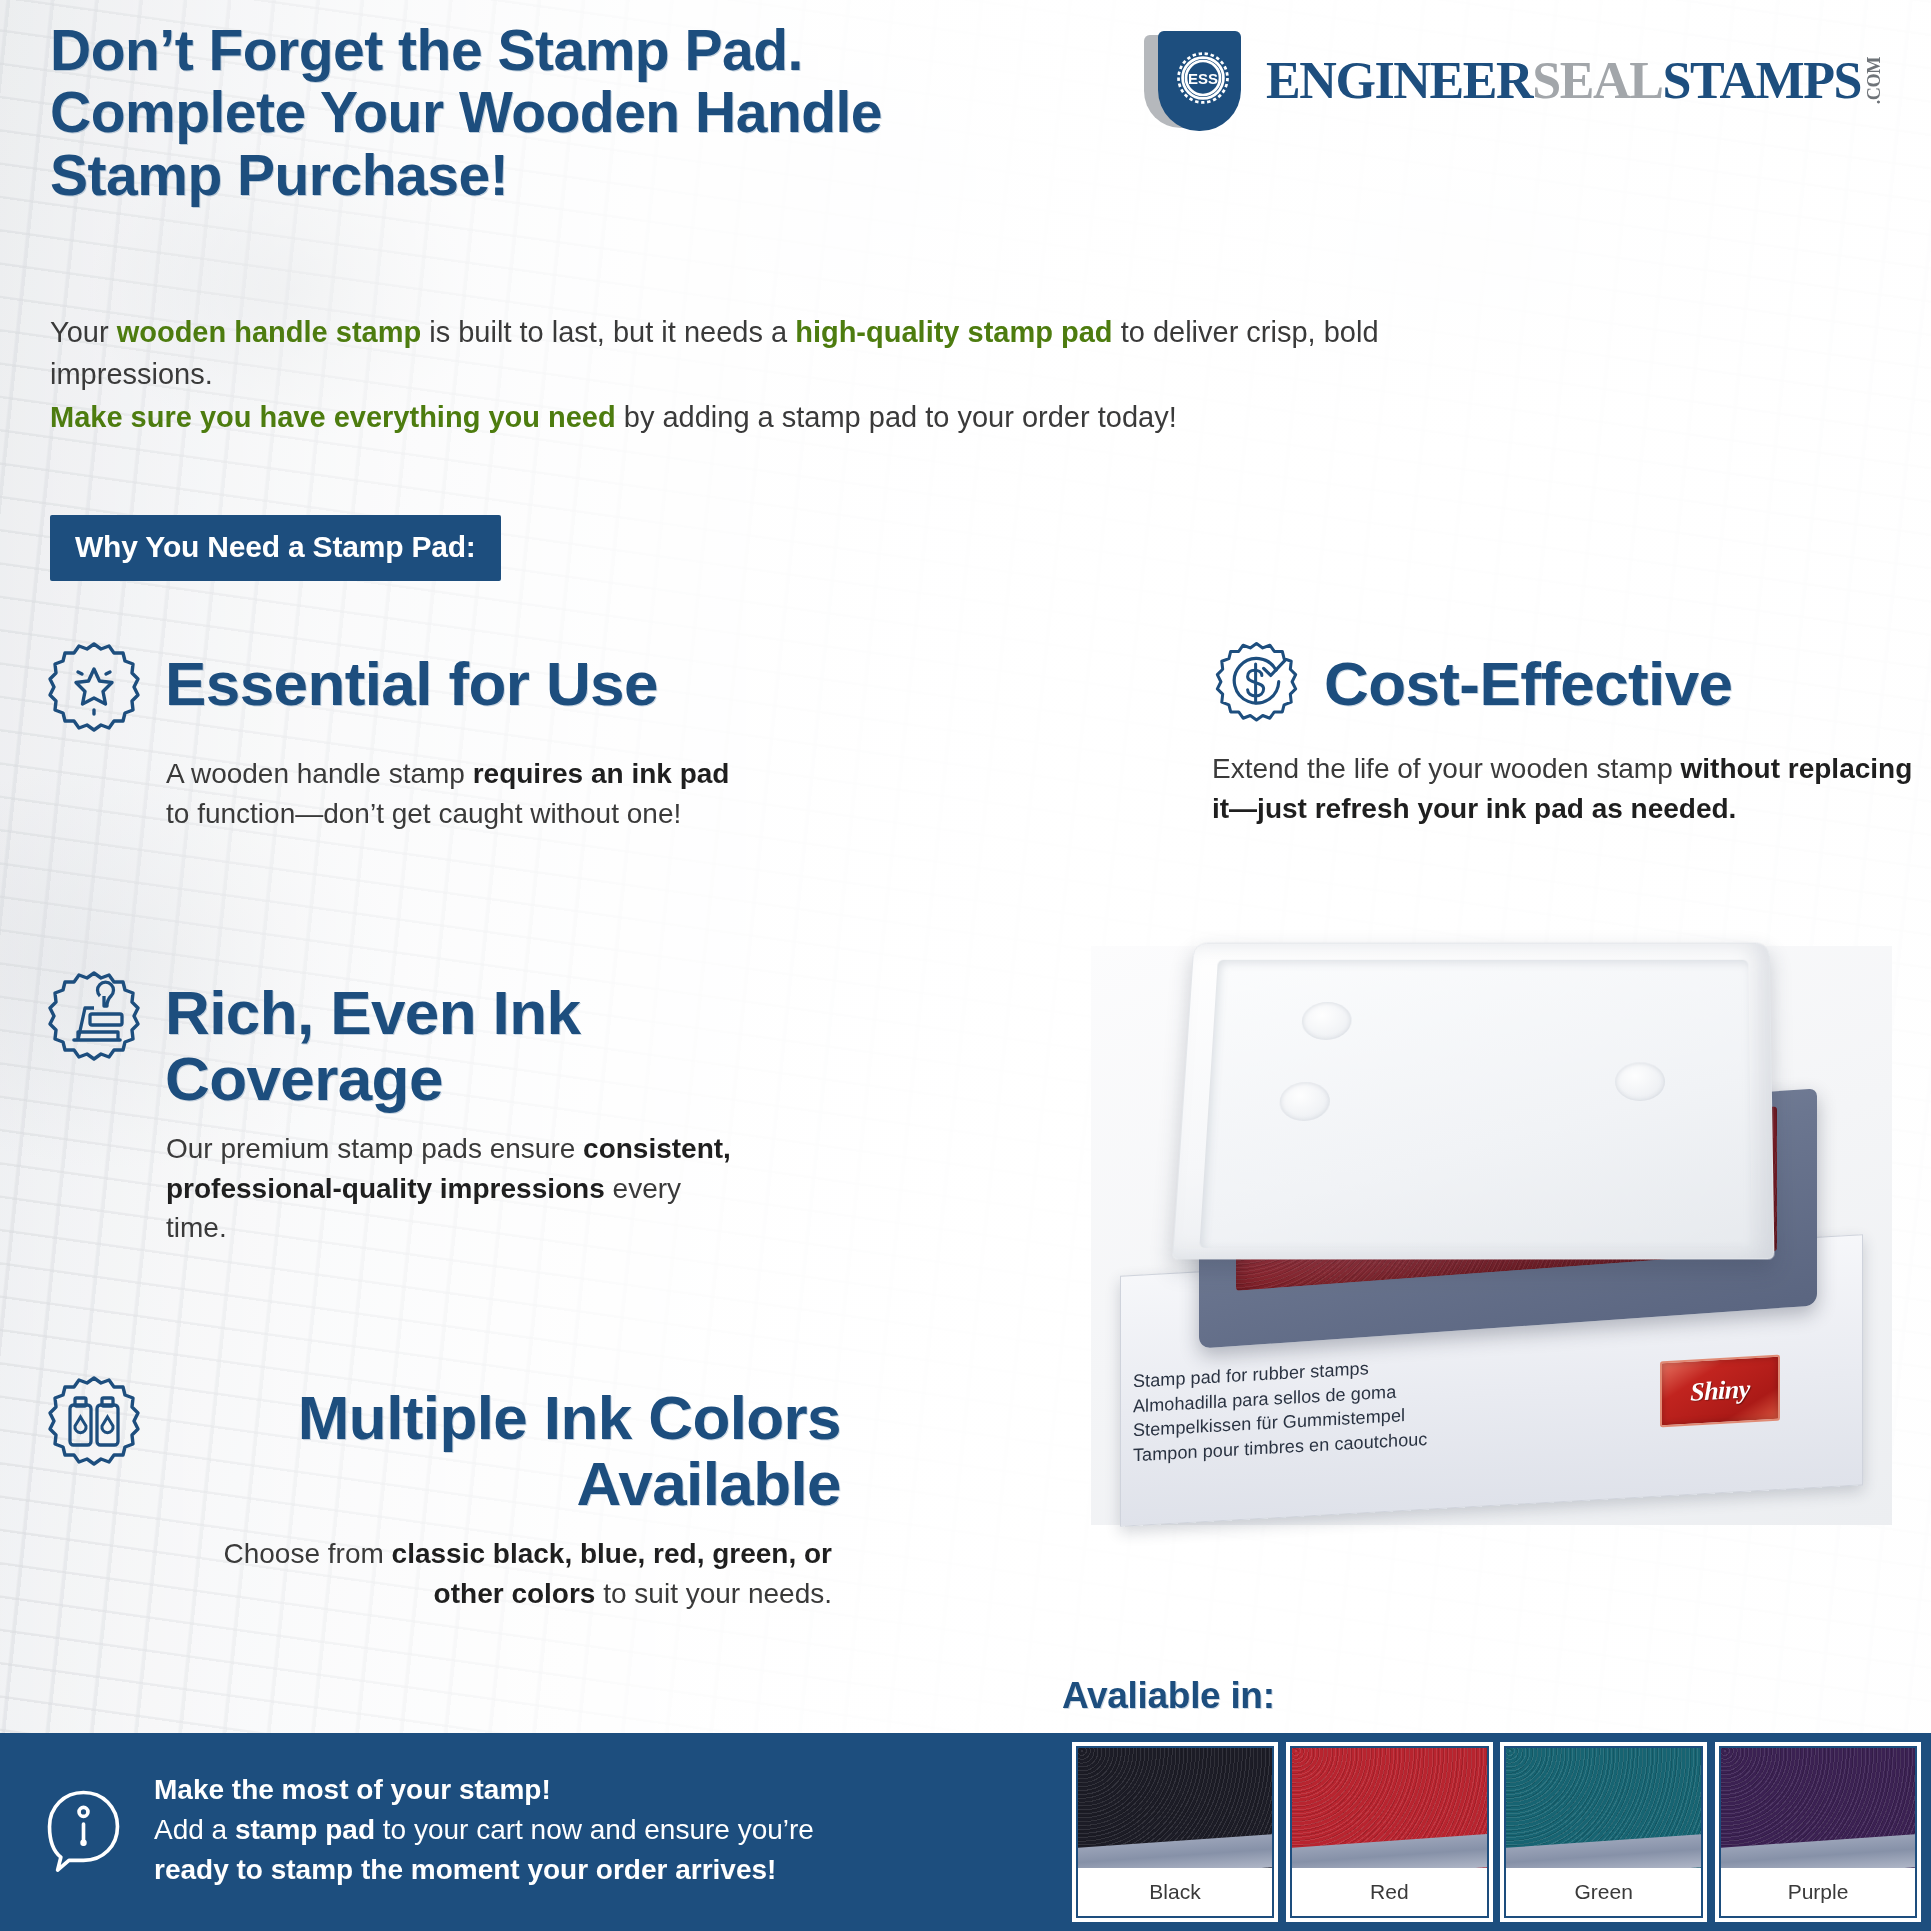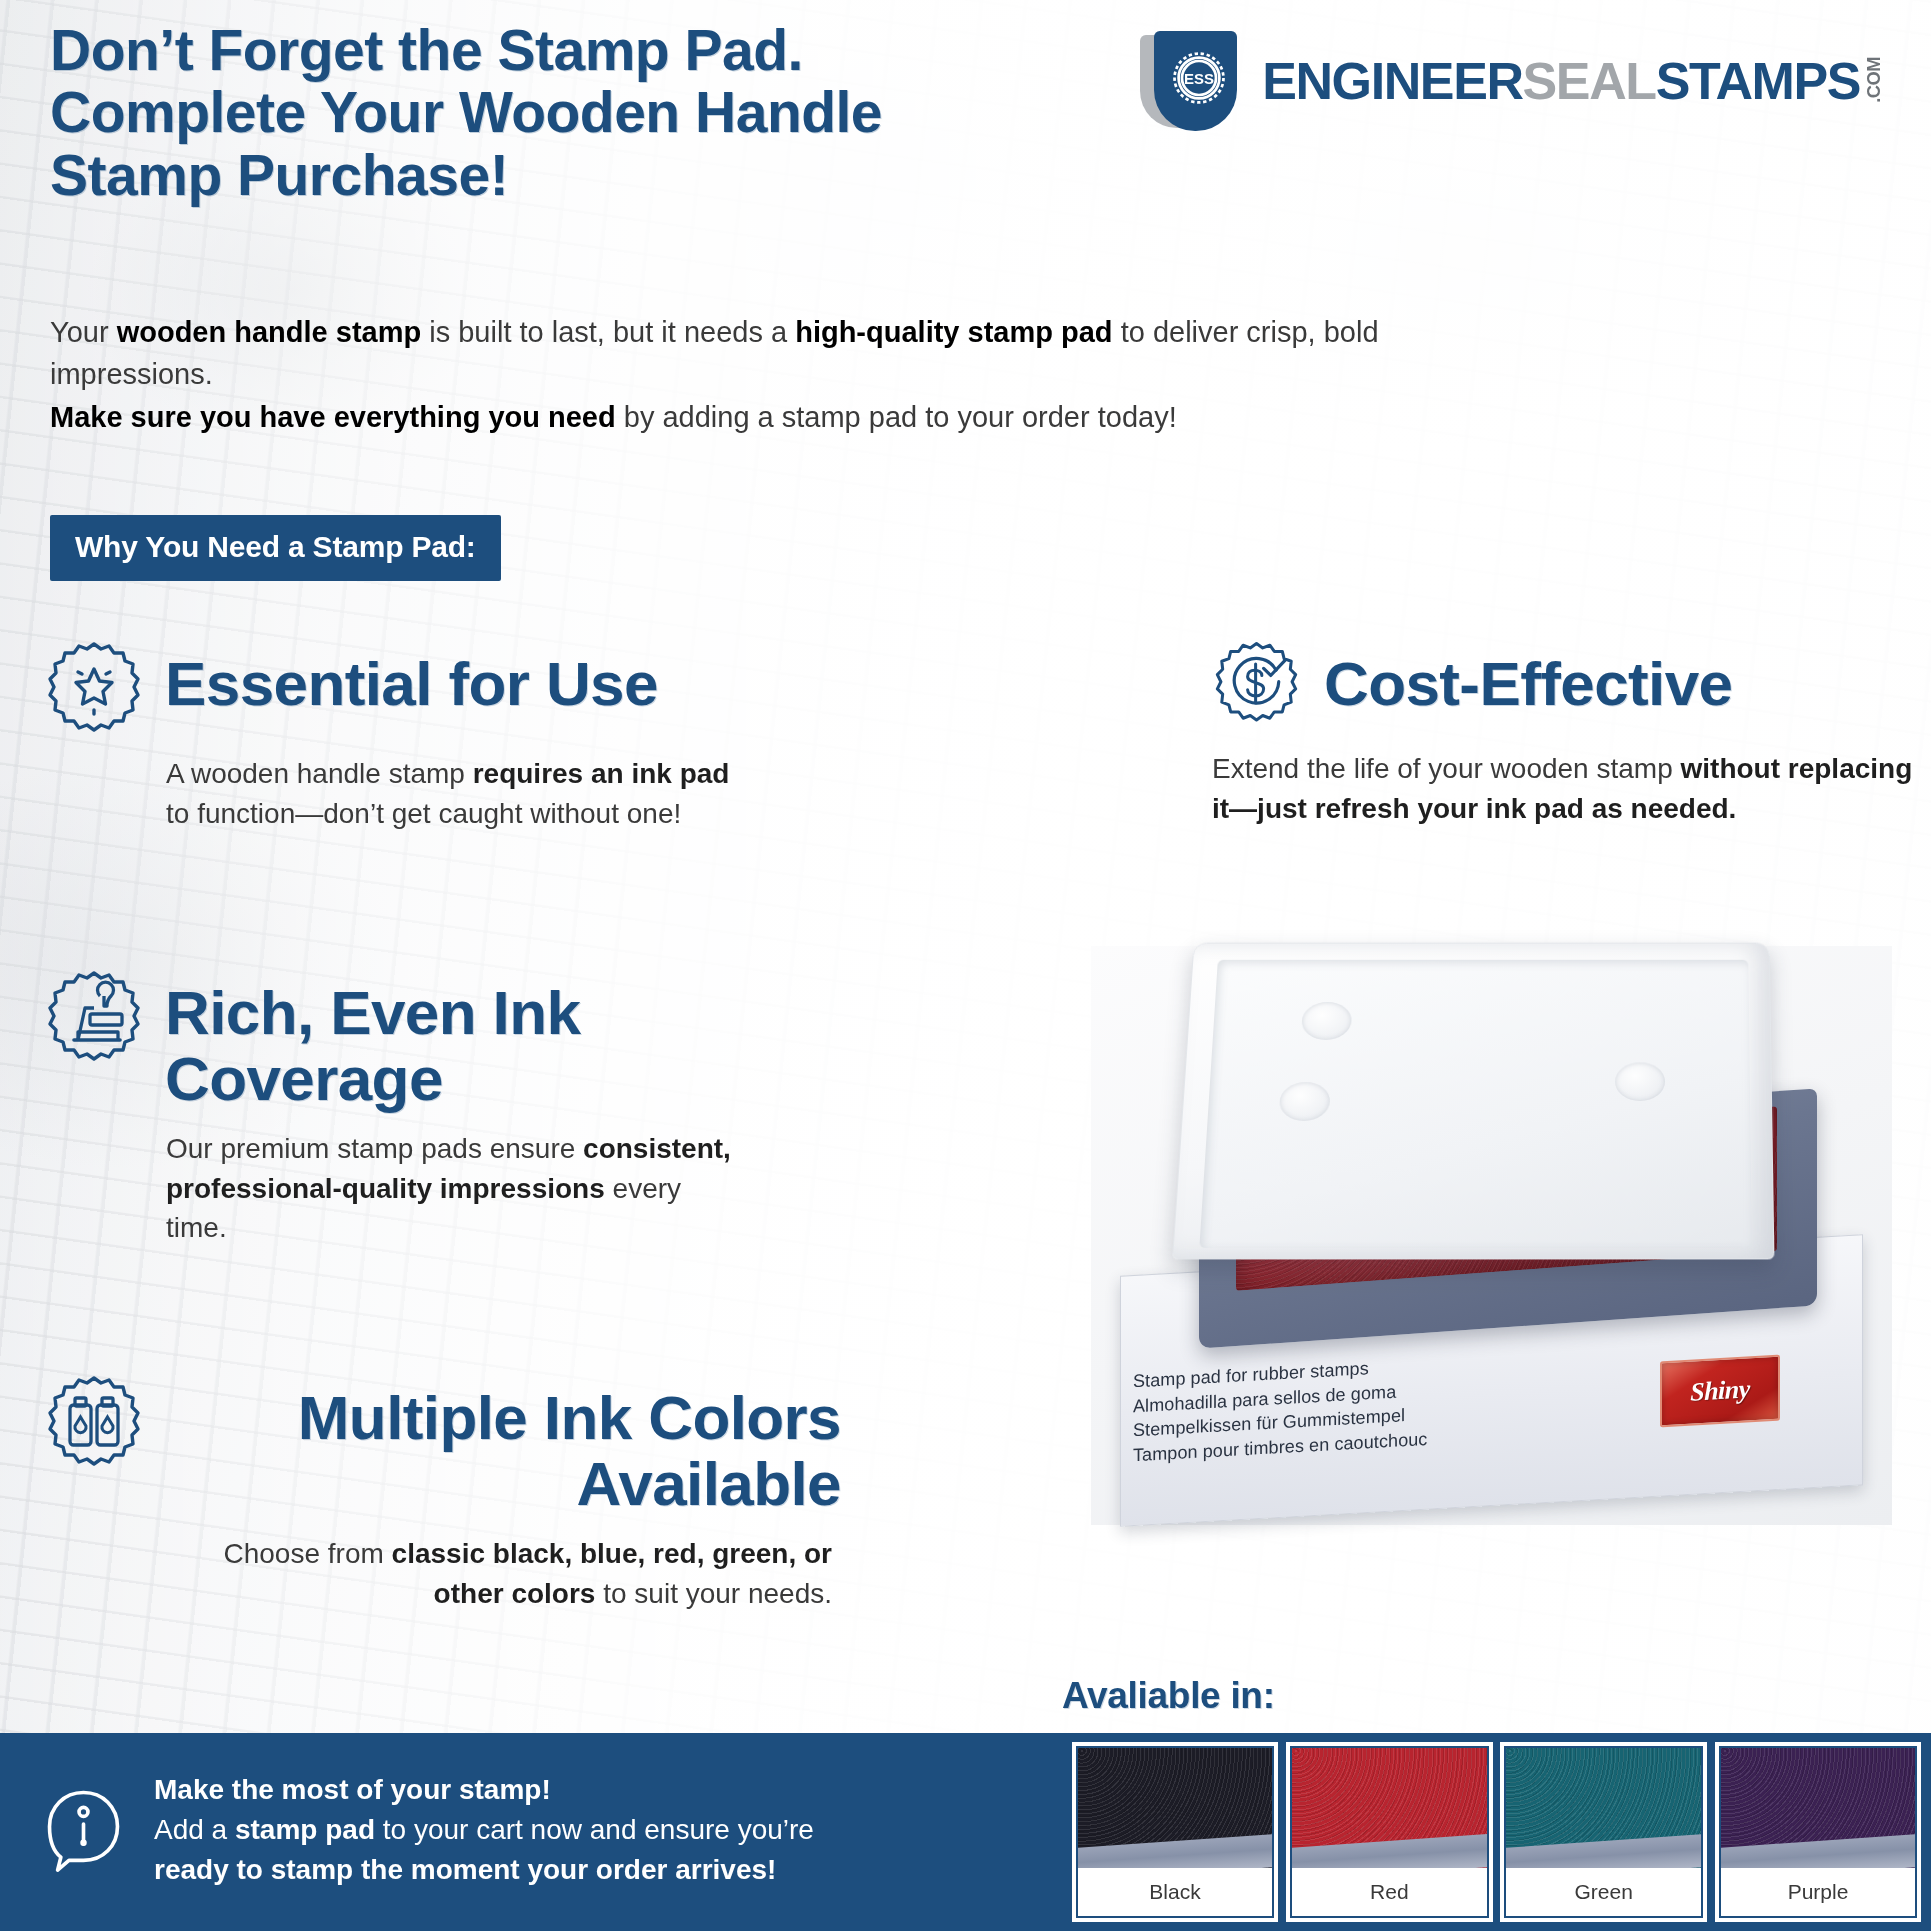--- a/index.html
+++ b/index.html
@@ -70,38 +70,38 @@
   }
   .logo-shield-grey {
     position: absolute; left: 0; top: 3.9px; width: 75px; height: 93px;
     background: #a8acb0;
     border-radius: 5.8px 5.8px 37px 37px;
     opacity: .85;
   }
   .logo-gear {
     position: absolute; left: 25px; top: 13.5px; width: 68px; height: 68px;
   }
-  .logo-text { display: flex; align-items: flex-start; }
+  .logo-text { display: flex; align-items: flex-start; font-family: Liberation Serif, serif; }
   .logo-word { font-size: 52px; font-weight: 800; letter-spacing: -1.4px; line-height: 1; }
   .lw-blue { color: #1d4e7e; }
   .lw-grey { color: #a2a6aa; }
   .logo-dotcom {
     font-size: 18.3px; font-weight: 700; color: #6e7378;
     writing-mode: vertical-rl;
     transform: rotate(180deg);
     letter-spacing: -0.5px;
     margin-left: 2.9px; margin-top: 1.9px;
   }
 
   
   .intro {
     position: absolute; left: 50px; top: 311px; width: 1352px;
     color: #3a3a3a; font-size: 29px; line-height: 1.46;
   }
-  .intro b { color: #000000; font-weight: 800; }
+  .intro b { color: #4d7c0f; font-weight: 800; }
 
   
   .why-badge {
     position: absolute; left: 50px; top: 515px;
     background: #1d4e7e; color: #fff;
     font-size: 30px; font-weight: 800;
     padding: 15.4px 25px 16.4px 25px;
     border-radius: 2px;
     letter-spacing: -0.2px;
   }

